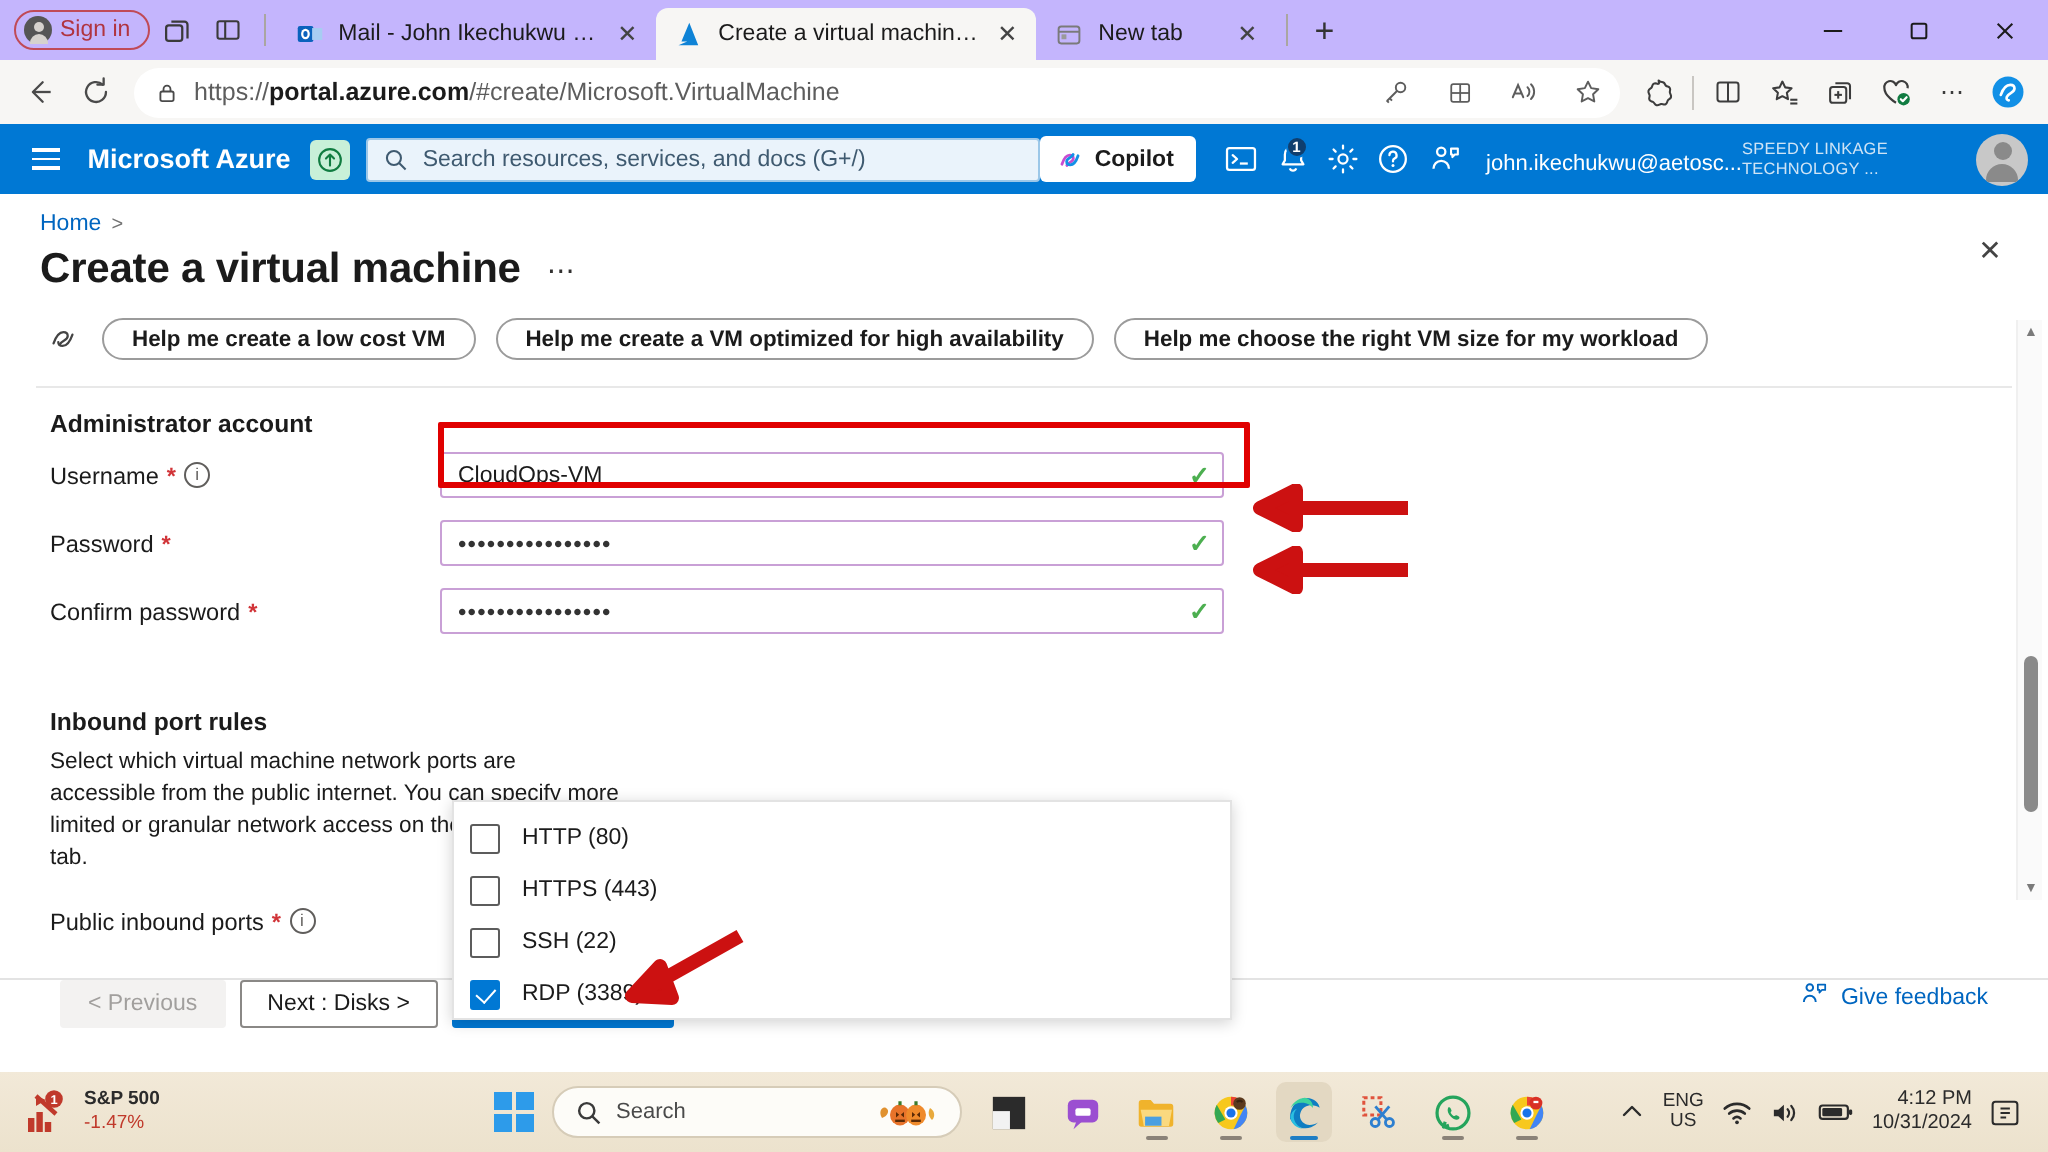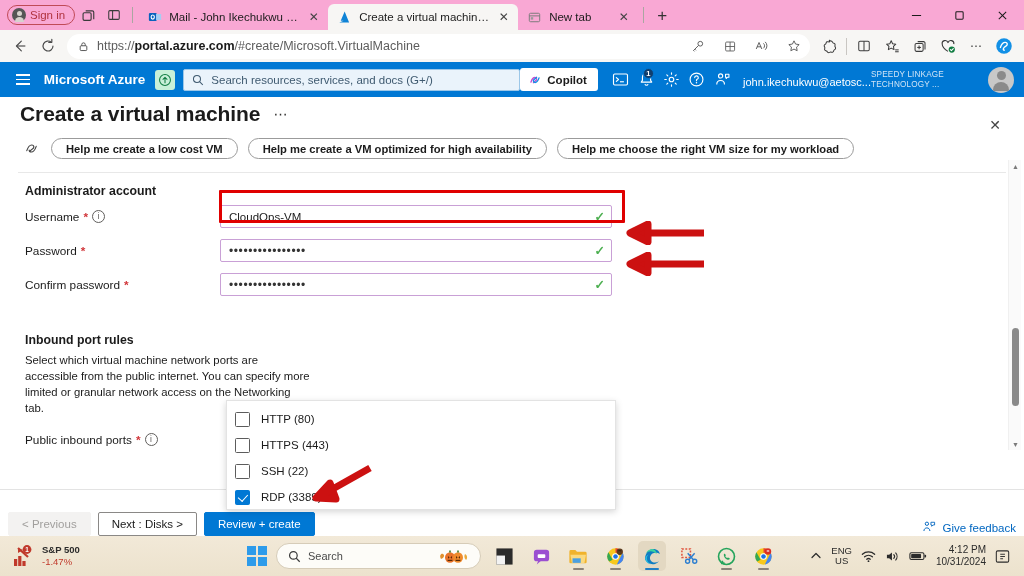--- a/index.html
+++ b/index.html
@@ -5,21 +5,21 @@
   * { box-sizing: border-box; margin:0; padding:0; }
   html,body { width:1024px; height:576px; overflow:hidden; }
   body {
     font-family: "Liberation Sans", sans-serif;
     font-size: 12px;
     background:#fff;
     -webkit-font-smoothing: antialiased;
   }
 
   
-  .browser { width:1024px; height:484px; background:#f9a8d4; position:relative; }
+  .browser { width:1024px; height:484px; background:#c4b5fd; position:relative; }
 
   .tabstrip { height:30px; display:flex; align-items:flex-end; padding-left:4px; gap:0; position:relative; }
 
   .signin-pill {
     height:20px; margin-bottom:5px; margin-left:3px;
     border:1px solid #c04a57; border-radius:11px;
     display:flex; align-items:center; gap:4px;
     padding:0 9px 0 4px; background:transparent;
   }
   .signin-av { width:14px;height:14px;border-radius:50%;background:#555; position:relative; flex:none;}
@@ -142,21 +142,21 @@
   }
   .select .val{flex:1;}
   .select .chev{color:#1b1b1b;font-size:10px;}
 
   .scrollbar{position:absolute;right:3px;top:98px;width:13px;height:290px;background:#fafafa;border-left:1px solid #f0f0f0;}
   .sb-up,.sb-dn{width:13px;height:12px;display:flex;align-items:center;justify-content:center;color:#7a7a7a;font-size:7px;}
   .sb-thumb{position:absolute;left:3px;top:168px;width:7px;height:78px;background:#8a8a8a;border-radius:4px;}
 
   .footer{
     position:absolute;left:0;bottom:0;width:1024px;height:47px;background:#fff;border-top:1px solid #e3e3e3;
-    display:flex;align-items:flex-end;padding:0 8px;gap:7px;
+    display:flex;align-items:flex-start;padding:0 30px;gap:7px;
   }
   .btn{height:24px;display:flex;align-items:center;justify-content:center;padding:0 13px;font-size:11.5px;border-radius:2px;}
   .btn.ghost{background:#f3f2f1;color:#a19f9d;border:1px solid #f3f2f1;}
   .btn.out{background:#fff;color:#1b1b1b;border:1px solid #8a8886;}
   .btn.prim{background:#0078d4;color:#fff;border:1px solid #0078d4;}
   .feedback{margin-left:auto;display:flex;align-items:center;gap:6px;color:#0066c0;font-size:11.5px;}
 
   
   .taskbar{
     position:absolute;left:0;top:536px;width:1024px;height:40px;
@@ -426,20 +426,24 @@
             <path d="M12.2 3.5h3.6v3.1h-1.6l-1.3 1.4V6.6h-.7z" fill="none" stroke="#fff" stroke-width="1.1" stroke-linejoin="round"></path>
           </svg>
       </div>
       <div class="az-user">
         <span class="u1">john.ikechukwu@aetosc...</span>
         <span class="u2">SPEEDY LINKAGE TECHNOLOGY ...</span>
       </div>
       <div class="az-avatar"></div>
     </div>
 
+    <div class="breadcrumb">
+      <span>Home</span>
+      <span class="sep">&gt;</span>
+    </div>
 
     <div class="pagehead">
       <span class="pagetitle">Create a virtual machine</span>
       <span class="ellipsis">⋯</span>
     </div>
     <div class="panel-close">✕</div>
 
     <div class="chips">
       <span class="chip-ico">
         <svg width="17" height="17" viewBox="0 0 18 18">

